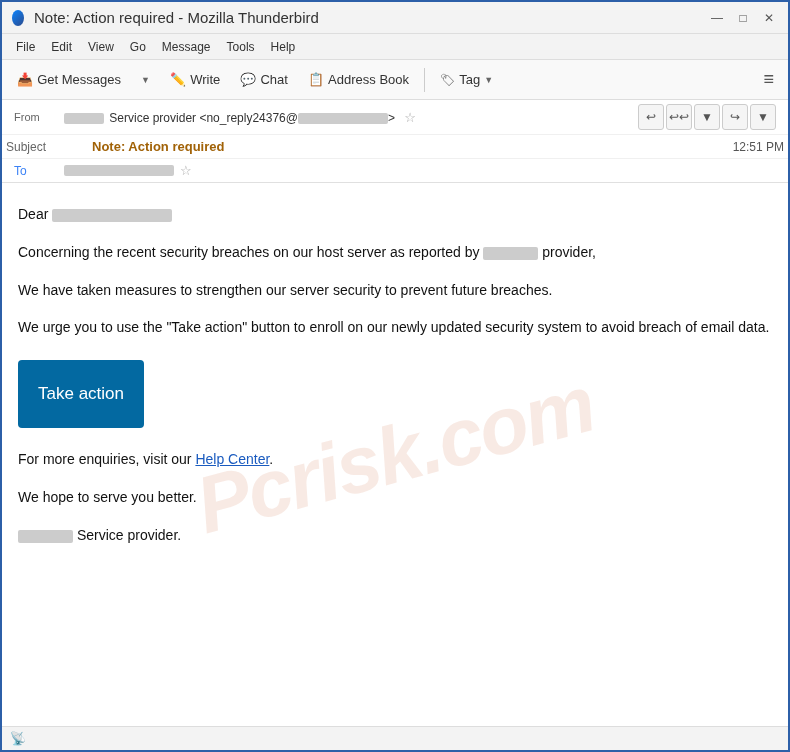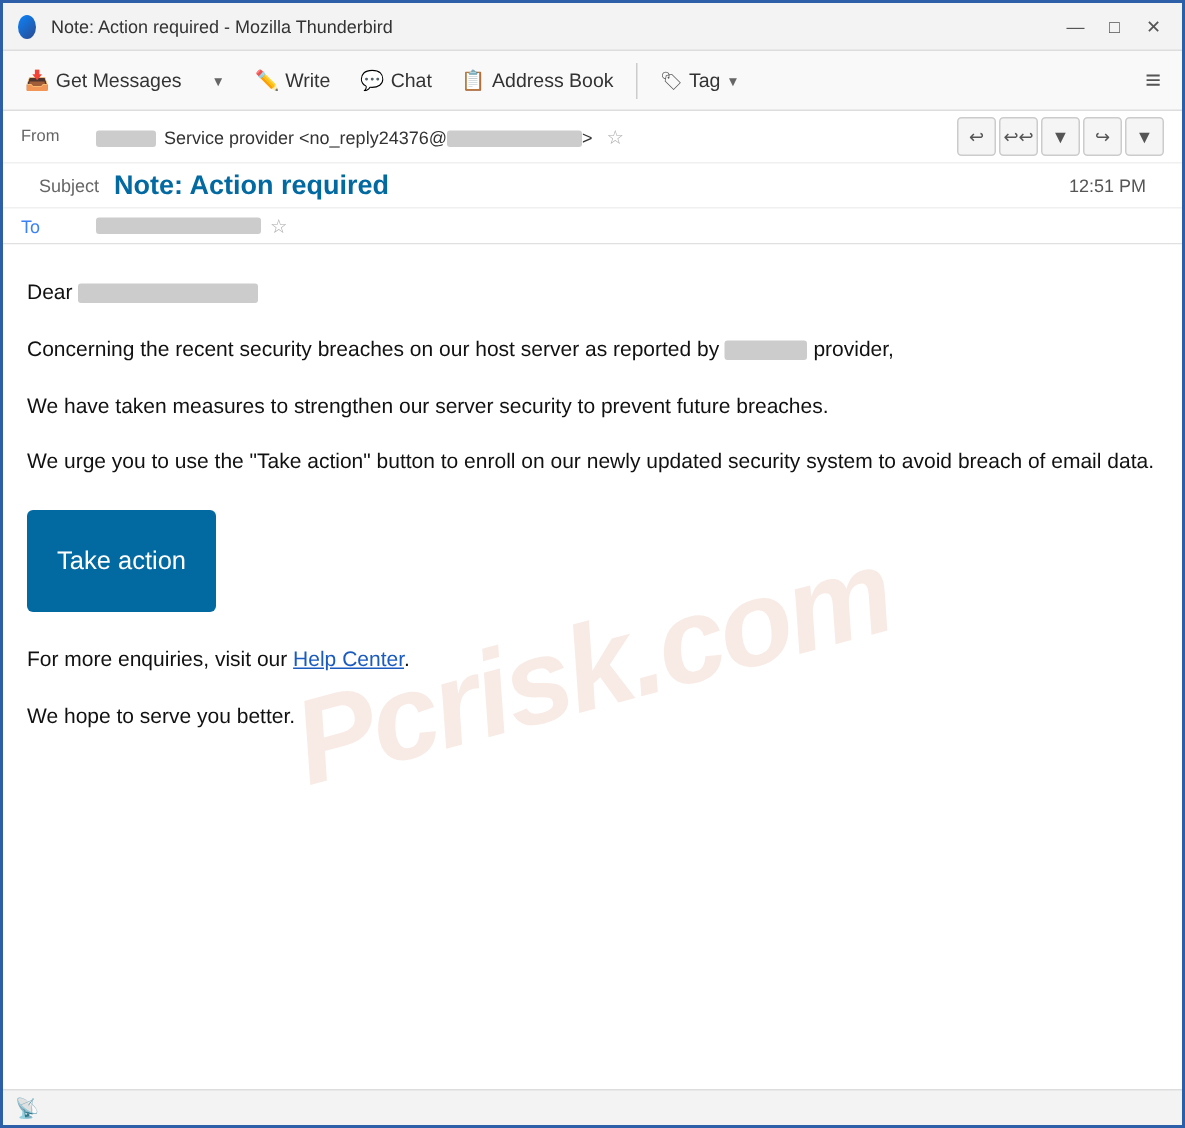--- a/index.html
+++ b/index.html
@@ -36,21 +36,21 @@
       width: 16px;
       height: 16px;
       margin-right: 6px;
       display: inline-flex;
       align-items: center;
       justify-content: center;
     }
 
     .title-bar-title {
       flex: 1;
-      font-size: 12px;
+      font-size: 15px;
       color: #333;
     }
 
     .window-controls {
       display: flex;
       gap: 8px;
       align-items: center;
     }
 
     .win-btn {
@@ -190,35 +190,36 @@
       align-items: center;
       justify-content: center;
       cursor: pointer;
       font-size: 12px;
       color: #555;
     }
 
     .subject-row {
       display: flex;
       align-items: center;
-      padding: 4px 24px;
+      padding: 4px 4px;
       border-bottom: 1px solid #f0f0f0;
+      gap: 36px;
     }
 
     .subject-label {
       color: #666;
       font-size: 12px;
       min-width: 50px;
     }
 
     .subject-text {
       font-weight: bold;
-      font-size: 18px;
+      font-size: 13px;
       flex: 1;
-      color: #0369a1;
+      color: #a16207;
     }
 
     .email-time {
       font-size: 12px;
       color: #555;
     }
 
     .to-row {
       display: flex;
       align-items: center;
@@ -376,20 +377,29 @@
       <span class="tb-icon"></span>
     </span>
     <span class="title-bar-title">Note: Action required - Mozilla Thunderbird</span>
     <div class="window-controls">
       <div class="win-btn">—</div>
       <div class="win-btn">□</div>
       <div class="win-btn close">✕</div>
     </div>
   </div>
 
+  <div class="menu-bar">
+    <span class="menu-item">File</span>
+    <span class="menu-item">Edit</span>
+    <span class="menu-item">View</span>
+    <span class="menu-item">Go</span>
+    <span class="menu-item">Message</span>
+    <span class="menu-item">Tools</span>
+    <span class="menu-item">Help</span>
+  </div>
 
   <div class="toolbar">
     <button class="toolbar-btn">
       <span>📥</span>
       <span>Get Messages</span>
     </button>
     <button class="toolbar-btn">
       <span class="dropdown-arrow">▼</span>
     </button>
     <button class="toolbar-btn">
@@ -467,20 +477,24 @@
 
       <button class="take-action-btn">Take action</button>
 
 
       <p>
         <span>For more enquiries, visit our</span>
         <a class="help-link">Help Center</a><span>.</span>
       </p>
 
       <p>We hope to serve you better.</p>
+      <p>
+        <span class="sp-blurred"></span>
+        <span>Service provider.</span>
+      </p>
     </div>
   </div>
 
   <div class="status-bar">
     <span class="status-icon">📡</span>
   </div>
 
 </div>
 
 </body></html>

